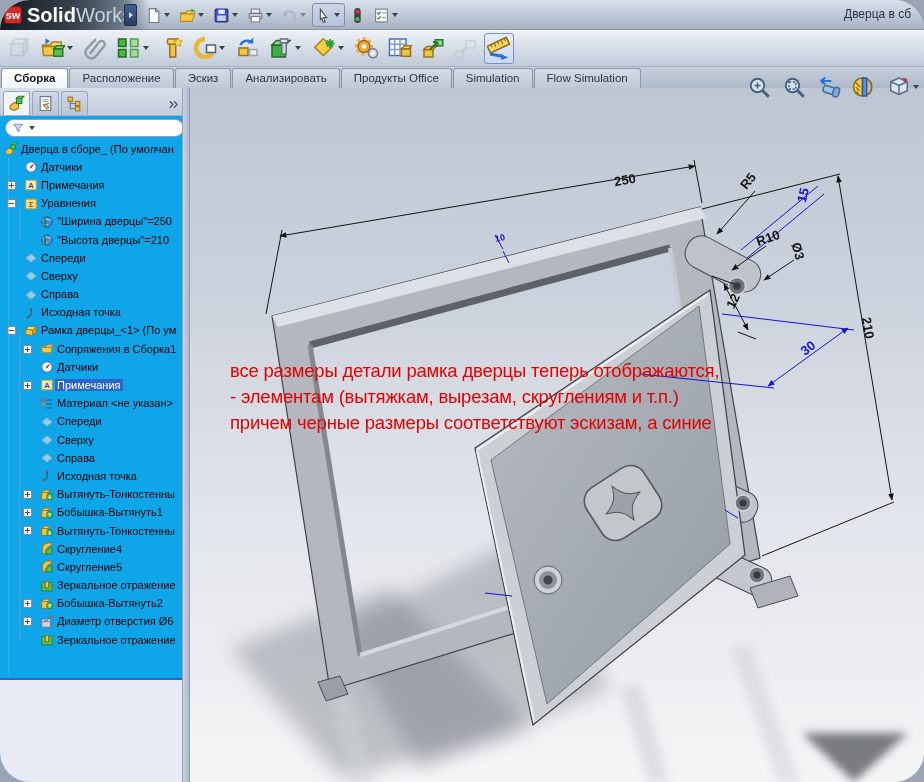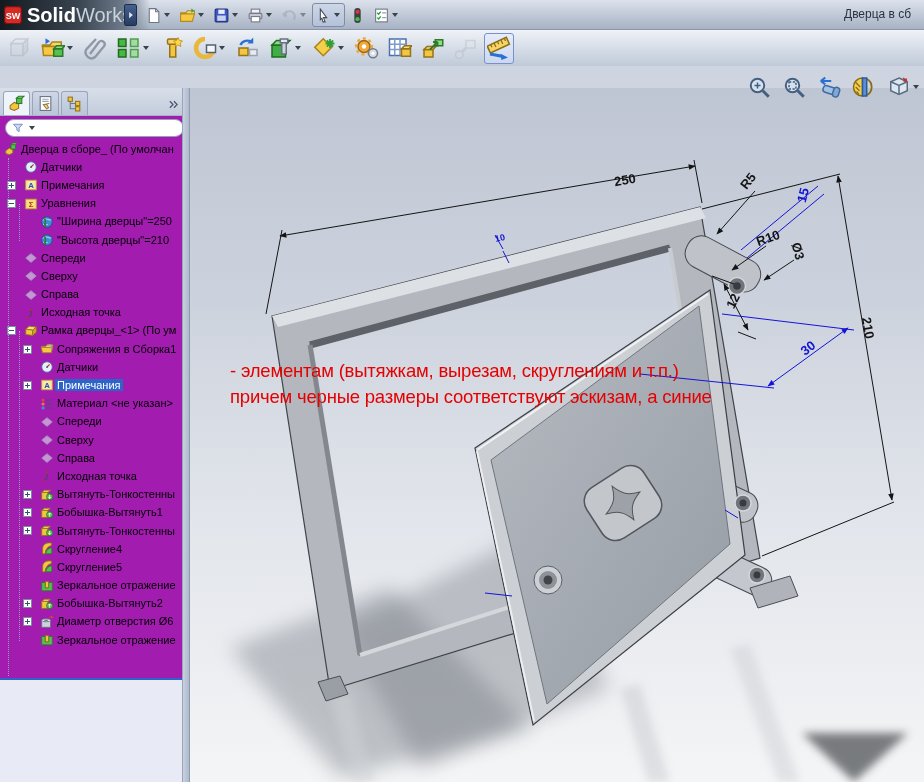--- a/index.html
+++ b/index.html
@@ -1,17 +1,17 @@
 <!DOCTYPE html>
 <html><head>
 <meta charset="utf-8">
 <style>
   html,body{margin:0;padding:0;background:#9aa4b4;}
   *{box-sizing:border-box;}
-  .app{position:relative;width:924px;height:782px;font-family:"Liberation Sans",sans-serif;overflow:hidden;background:#cfd5e0;}
+  .app{position:relative;width:924px;height:782px;font-family:"Liberation Sans",sans-serif;overflow:hidden;background:#cfd5e0;border-radius:30px;}
   .icon{display:inline-block;line-height:0;}
   .icon svg{display:block;}
 
   
   .titlebar{position:absolute;top:0;left:0;right:0;height:30px;background:linear-gradient(#dce2ec,#a7b2c3);border-bottom:1px solid #8b96a8;}
   .logo{position:absolute;left:0;top:0;width:150px;height:30px;background:linear-gradient(90deg,#14191f,#394450 52%,#6d7a8a 82%,rgba(150,160,175,0));display:flex;align-items:center;padding-left:4px;}
   .brand{color:#fff;font-size:20px;margin-left:5px;white-space:nowrap;}
   .brand b{font-weight:700;}
   .brand i{color:#c9d2dd;font-style:normal;font-weight:400;}
   .menu-expand{position:absolute;left:124px;top:4px;width:13px;height:22px;background:linear-gradient(#3d4document6,#2a3d66);background:linear-gradient(#45618f,#273c63);border:1px solid #1d2c49;border-radius:2px;display:flex;align-items:center;justify-content:center;z-index:2;}
@@ -31,21 +31,21 @@
   
   .tabrow{position:absolute;top:66px;left:0;right:0;height:22px;background:linear-gradient(#c7cfdc,#aeb9c8);border-top:1px solid #a5aebc;}
   .tabs{display:flex;height:22px;align-items:flex-end;padding-left:1px;}
   .tab{height:21px;line-height:19px;padding:0 12px;font-size:11.5px;color:#2d3542;background:linear-gradient(#d4dbe5,#bdc7d4);border:1px solid #8d98a8;border-bottom:none;border-radius:3px 3px 0 0;margin-right:1px;white-space:nowrap;}
   .tab.active{background:linear-gradient(#ffffff,#f1f3f7);font-weight:700;color:#14181f;}
 
   
   .view-toolbar{position:absolute;top:70px;left:744px;height:34px;display:flex;align-items:center;gap:5px;z-index:5;}
 
   
-  .left-panel{position:absolute;top:88px;left:0;width:190px;height:694px;background:#a21caf;border-right:1px solid #8e9aad;}
+  .left-panel{position:absolute;top:88px;left:0;width:190px;height:694px;background:#0ea5e9;border-right:1px solid #8e9aad;}
   .panel-tabs{height:28px;background:linear-gradient(#d8dfe9,#c2ccdc);border-bottom:1px solid #aab4c6;display:flex;align-items:flex-end;padding:2px 3px 0;gap:2px;}
   .ptab{width:27px;height:24px;border:1px solid #9aa5ba;border-bottom:none;border-radius:3px 3px 0 0;display:flex;align-items:center;justify-content:center;background:linear-gradient(#cfd7e6,#b9c5d8);}
   .ptab.active{background:#eff3fa;}
   .chev{margin-left:auto;margin-bottom:4px;margin-right:6px;}
   .filter-row{height:24px;padding:3px 5px 2px;}
   .filter-box{height:18px;border:1px solid #93a0b8;border-radius:9px;background:#fff;display:flex;align-items:center;padding:0 6px;gap:3px;}
   .tree{position:absolute;top:52px;left:0;right:7px;height:538px;overflow:hidden;}
   .trow{position:relative;height:18.2px;font-size:11px;color:#000;white-space:nowrap;}
   .trow .expander{position:absolute;width:9px;height:9px;top:4.5px;background:#fff;border:1px solid #7c8aa0;}
   .expander:before{content:"";position:absolute;left:1px;right:1px;top:3px;height:1px;background:#33507c;}
@@ -299,20 +299,31 @@
               <rect x="1" y="3.5" width="14" height="5" fill="#f6d564" stroke="#8a6d15"></rect>
               <path d="M3.5,3.5 v2 M6,3.5 v3 M8.5,3.5 v2 M11,3.5 v3 M13.5,3.5 v2" stroke="#8a6d15" stroke-width="0.8"></path>
             </g>
             <path d="M2,12 L10,13.5" stroke="#2a6fd4" stroke-width="2" fill="none"></path>
             <path d="M14,14.3 l-5,-2.5 0.6,4.2z" fill="#2a6fd4"></path>
           </svg>
         </span>
       </div>
     </div>
 
+  <div class="tabrow">
+    <div class="tabs" id="tabs">
+        <div class="tab active">Сборка</div>
+        <div class="tab">Расположение</div>
+        <div class="tab">Эскиз</div>
+        <div class="tab">Анализировать</div>
+        <div class="tab">Продукты Office</div>
+        <div class="tab">Simulation</div>
+        <div class="tab">Flow Simulation</div>
+      </div>
+  </div>
 
   <div class="view-toolbar" id="view-toolbar">
       <div class="tbtn">
         <span class="icon">
           <svg viewBox="0 0 16 16" width="24" height="24" font-family="Liberation Sans, sans-serif">
             <circle cx="7" cy="7" r="4.5" fill="#d4e2f0" stroke="#45607f" stroke-width="1.3"></circle>
             <path d="M10.5,10.5 l4,4" stroke="#45607f" stroke-width="2"></path>
             <path d="M5,7 h4 M7,5 v4" stroke="#45607f"></path>
           </svg>
         </span>
@@ -801,17 +812,18 @@
         <span class="dim" style="left: 613px; top: 107px; transform: translate(-50%, -50%) rotate(-75deg); color: rgb(20, 20, 214);">15</span>
         <span class="dim" style="left: 578px; top: 150px; transform: translate(-50%, -50%) rotate(-20deg); color: rgb(20, 20, 20);">R10</span>
         <span class="dim" style="left: 608px; top: 163px; transform: translate(-50%, -50%) rotate(73deg); color: rgb(20, 20, 20);">Ø3</span>
         <span class="dim" style="left: 543px; top: 213px; transform: translate(-50%, -50%) rotate(-63deg); color: rgb(20, 20, 20);">12</span>
         <span class="dim" style="left: 678px; top: 240px; transform: translate(-50%, -50%) rotate(80deg); color: rgb(20, 20, 20);">210</span>
         <span class="dim" style="left: 618px; top: 260px; transform: translate(-50%, -50%) rotate(-38deg); color: rgb(20, 20, 214);">30</span>
         <span class="dim small" style="left: 310px; top: 150px; transform: translate(-50%, -50%) rotate(-14deg); color: rgb(20, 20, 214);">10</span>
       </div>
 
     <div class="annotation" id="annotation" style="color: rgb(230, 0, 0);">
+      <span>все размеры детали рамка дверцы теперь отображаются,</span>
       <span>- элементам (вытяжкам, вырезам, скруглениям и т.п.)</span>
       <span>причем черные размеры соответствуют эскизам, а синие</span>
     </div>
   </div>
 </div>
 
 </body></html>

